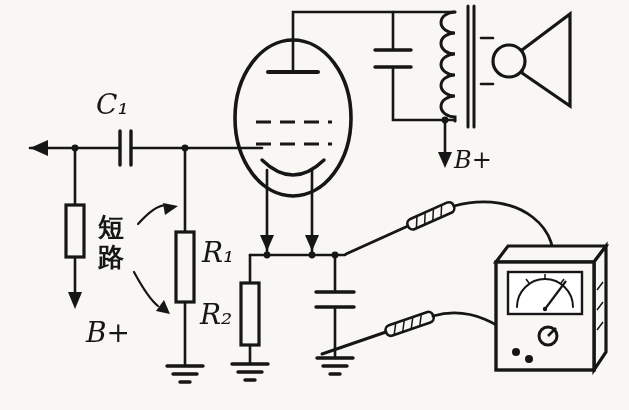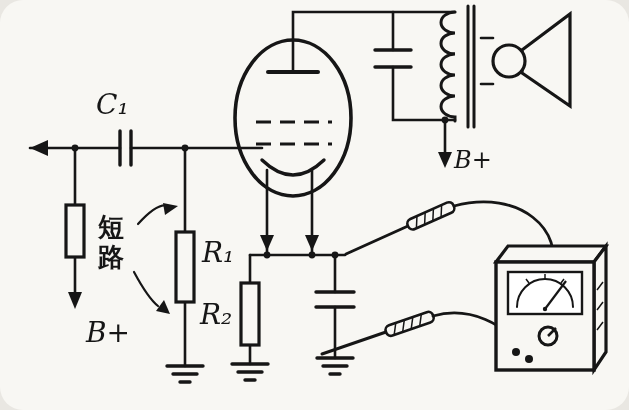--- a/index.html
+++ b/index.html
@@ -1,20 +1,19 @@
 <!DOCTYPE html>
 <html><head>
 <meta charset="utf-8">
 <style>
   html,body{margin:0;padding:0;background:#e9e7e2;}
   .stage{
     width:629px;height:410px;position:relative;margin:0 auto;
     background:#f8f7f3;overflow:hidden;
     font-family:"DejaVu Serif", serif;
-    border-radius:23px;
   }
   svg{display:block;}
   .wire{stroke:#161616;stroke-width:2.6;fill:none;stroke-linecap:round;}
   .comp{stroke:#161616;stroke-width:3.2;fill:#f8f7f3;}
   .plate{stroke:#161616;stroke-width:3.4;fill:none;stroke-linecap:round;}
   .thick{stroke:#161616;stroke-width:3.6;fill:none;}
   .fillink{fill:#161616;stroke:none;}
   .lbl{font-family:"DejaVu Serif", serif;font-style:italic;font-size:28px;fill:#161616;}
   .lbl-sm{font-size:24px;}
   .cjk{font-family:"Liberation Sans", sans-serif;font-style:normal;font-weight:bold;font-size:26px;fill:#161616;}

